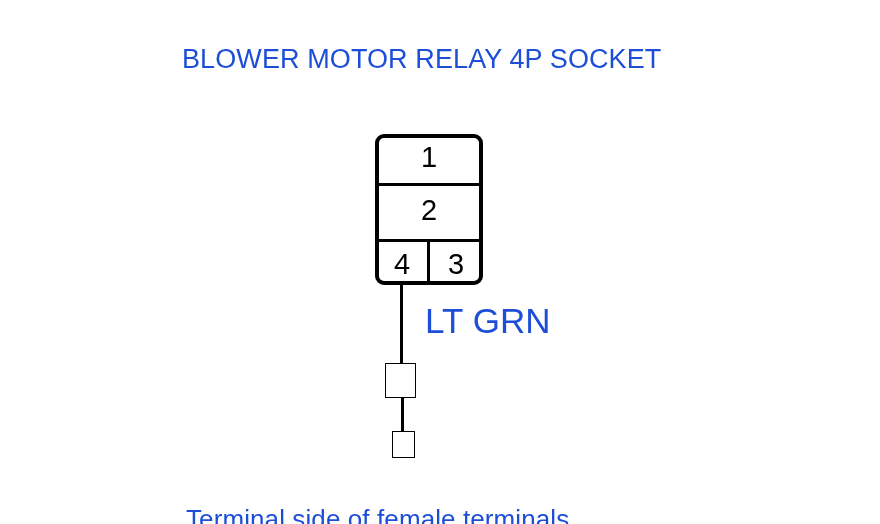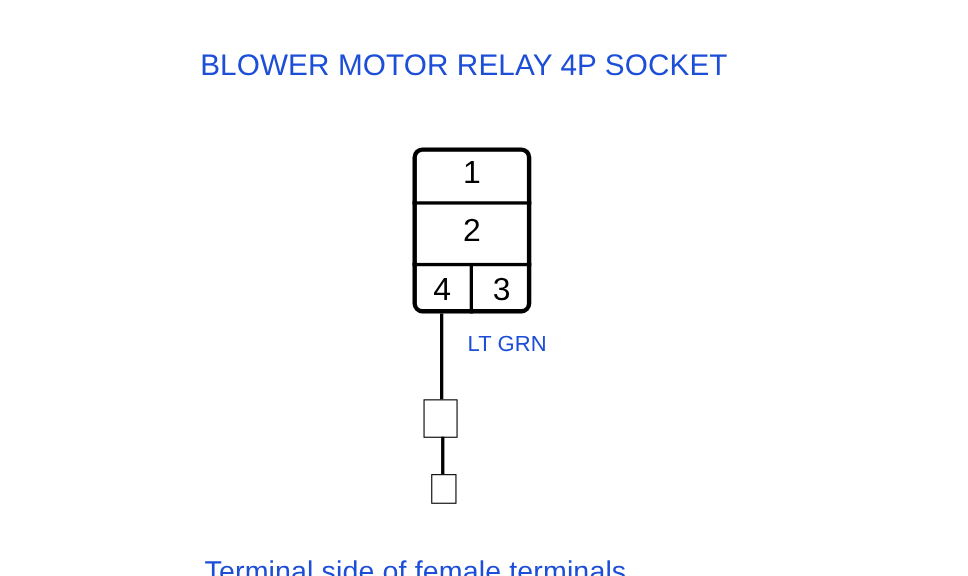--- a/index.html
+++ b/index.html
@@ -38,21 +38,21 @@
   #caption-text {
     left: 186px;
     top: 473px;
     font-size: 26px;
     letter-spacing: 0.1px;
     margin-top: 33px;
   }
   #wire-color-label {
     left: 425px;
     top: 303px;
-    font-size: 20px;
+    font-size: 35px;
     letter-spacing: 0.1px;
   }
   
   #connector-body {
     position: absolute;
     left: 375px;
     top: 134px;
     width: 108px;
     height: 151px;
     box-sizing: border-box;

